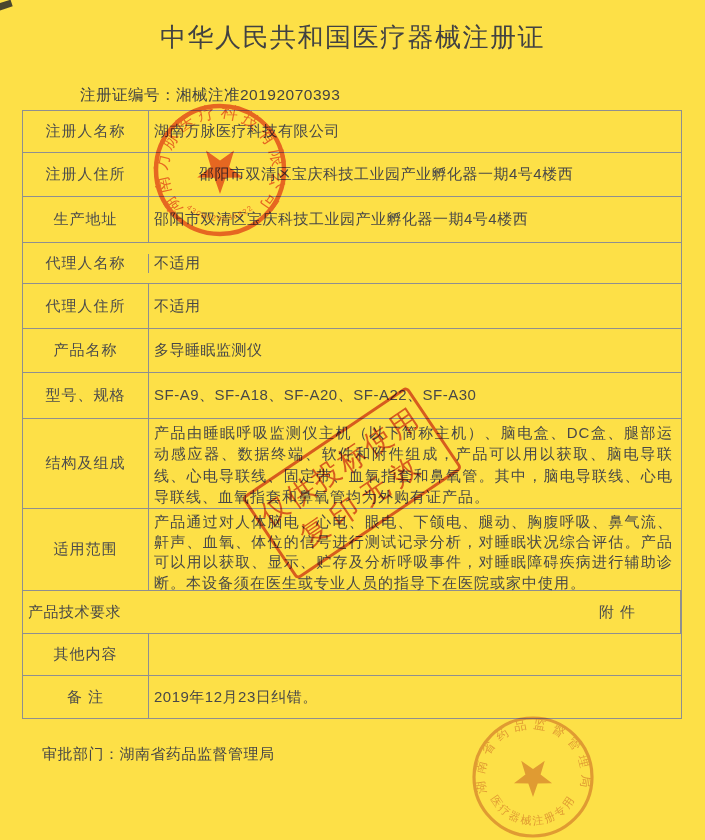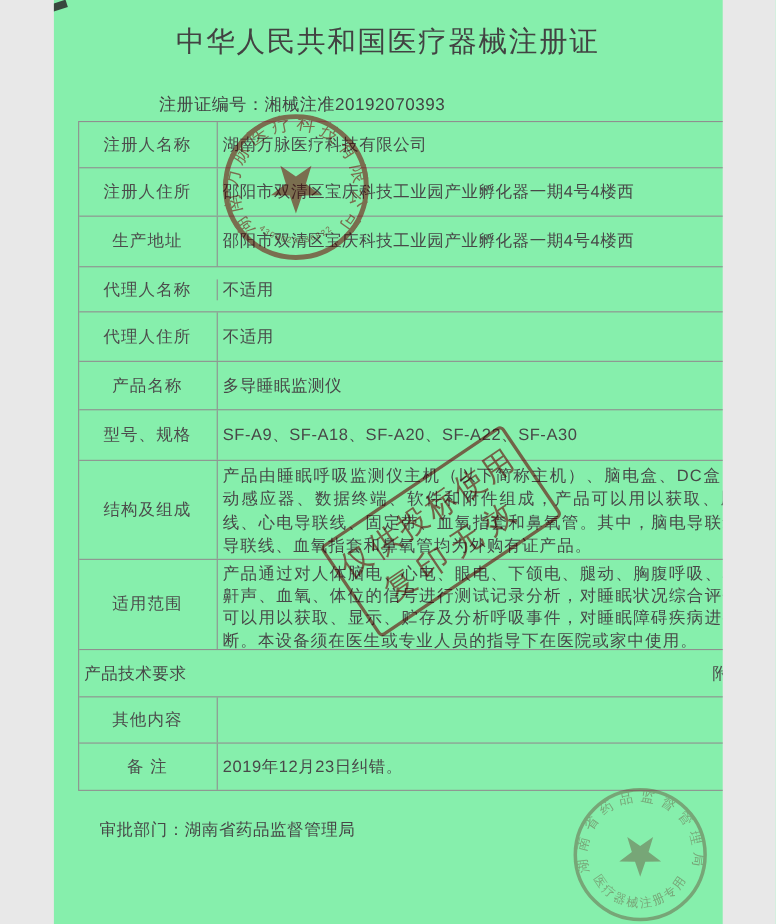--- a/index.html
+++ b/index.html
@@ -2,52 +2,52 @@
 <html><head>
 <meta charset="utf-8">
 <style>
   html,body{margin:0;padding:0;}
   body{
     font-family:"Liberation Sans","DejaVu Sans",sans-serif;
     background:#e8e8e8;
   }
   .page{
     position:relative;
-    width:608px;height:840px;
+    width:705px;height:840px;
     margin:0 auto;
-    background:#86efac;
+    background:#fde047;
     overflow:hidden;
     color:#4a4a4a;
   }
   .corner-mark{
     position:absolute;left:-4px;top:2px;width:16px;height:7px;
     background:#2a2a2a;transform:rotate(-18deg);opacity:.85;
   }
   .title{
     position:absolute;top:20px;left:0;width:100%;
     text-align:center;
     font-size:26px;font-weight:400;
     letter-spacing:1.5px;
     color:#424242;
     margin:0;
   }
   .cert-no{
-    position:absolute;top:85px;left:96px;
+    position:absolute;top:85px;left:80px;
     font-size:15.5px;color:#434343;letter-spacing:.5px;
   }
   .cert-table{
     position:absolute;top:110px;left:22px;width:660px;
     border:1px solid #8f8f8f;
     box-sizing:border-box;
     background:transparent;
   }
   .row{display:flex;border-bottom:1px solid #8f8f8f;box-sizing:border-box;}
   .row:last-child{border-bottom:none;}
   .row:nth-child(1){height:42px;}
-  .row:nth-child(2){height:44px;}
+  .row:nth-child(2){height:44px;gap:45px;}
   .row:nth-child(3){height:46px;}
   .row:nth-child(4){height:41px;align-items:center;}
   .row:nth-child(5){height:45px;}
   .row:nth-child(6){height:44px;}
   .row:nth-child(7){height:46px;justify-content:flex-end;}
   .row:nth-child(8){height:90px;}
   .row:nth-child(9){height:82px;}
   .row:nth-child(10){height:43px;}
   .row:nth-child(11){height:42px;gap:48px;}
   .row:nth-child(12){height:42px;}

